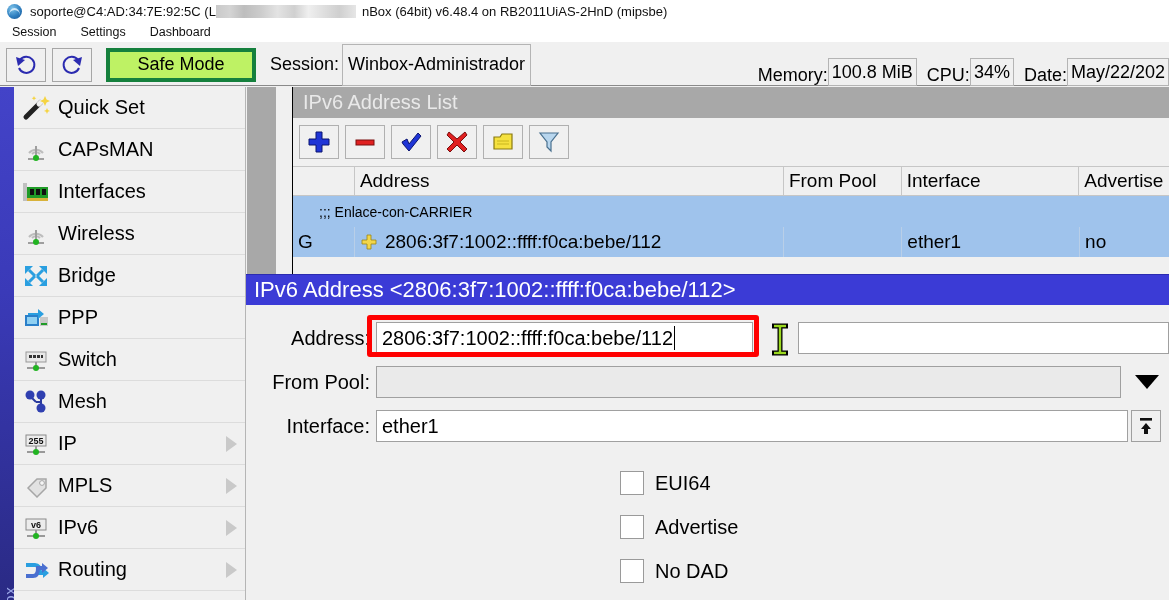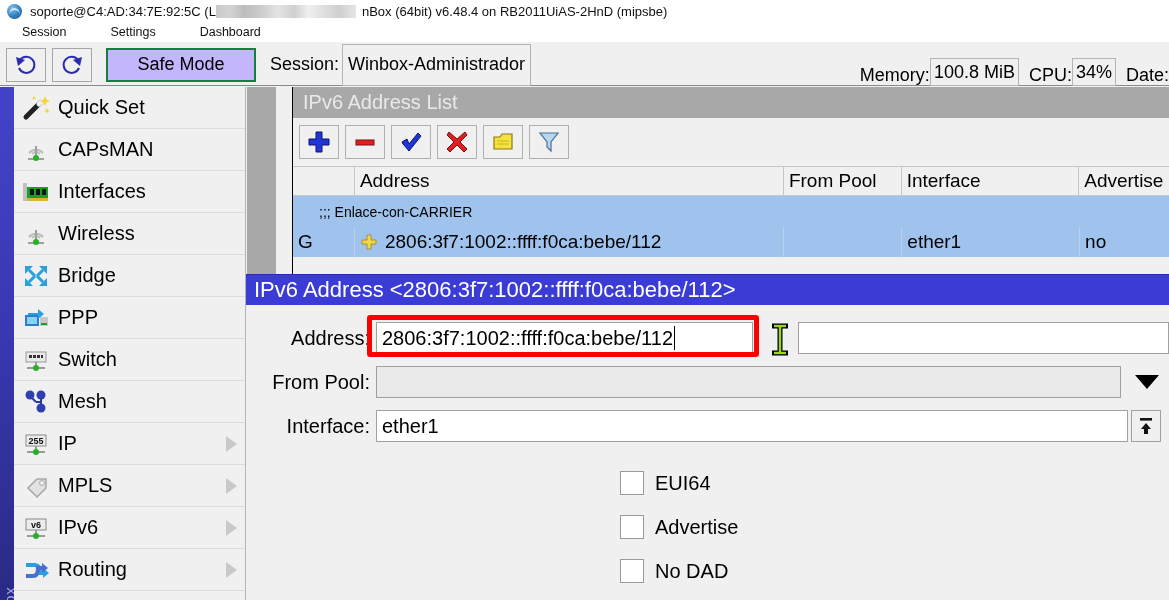--- a/index.html
+++ b/index.html
@@ -37,37 +37,37 @@
       #cfcfcf 88%, #e6e6e6 100%);
     filter: blur(0.6px);
   }
 
   
   .menubar {
     position:absolute; left:0; top:22px; width:1169px; height:20px;
     background:#ffffff; display:flex; align-items:center;
     font-size:12.5px; color:#111;
   }
-  .menubar .mi { padding:1px 22px; cursor:default; }
+  .menubar .mi { padding:1px 12px; cursor:default; }
 
   
   .toolbar {
     position:absolute; left:0; top:44px; width:1169px; height:42px;
     background:#f0f0f0; border-bottom:1px solid #8a8a8a;
     display:flex; align-items:center;
   }
   .tbtn {
     width:40px; height:34px; margin-left:6px;
     background:#f0f0f0; border:1px solid #a6a6a6;
     display:flex; align-items:center; justify-content:center;
   }
   .tbtn svg { display:block; }
   .safemode {
     margin-left:14px; height:34px; min-width:150px; padding:0 14px;
-    background:#c4b5fd; border:2px solid #15803d;
+    background:#bef264; border:4px solid #15803d;
     display:flex; align-items:center; justify-content:center;
     font-size:18px; color:#000;
   }
   .sess-label { margin-left:14px; font-size:18px; color:#000; }
   .sess-box {
     margin-left:3px; height:42px; padding:0 5px;
     border:1px solid #b4b4b4; background:#f0f0f0;
     display:flex; align-items:center; font-size:18px; color:#000;
   }
   .status-right {
@@ -212,20 +212,21 @@
     <div class="safemode">Safe Mode</div>
     <span class="sess-label">Session:</span>
     <div class="sess-box">Winbox-Administrador</div>
 
     <div class="status-right">
       <span class="lab">Memory:</span>
       <span class="val">100.8 MiB</span>
       <span class="lab">CPU:</span>
       <span class="val">34%</span>
       <span class="lab">Date:</span>
+      <span class="val">May/22/202</span>
     </div>
   </div>
 
   <div class="spine">
     <div class="spine-text">WinBox</div>
   </div>
 
   <div class="sidebar">
 
     <div class="mrow">

